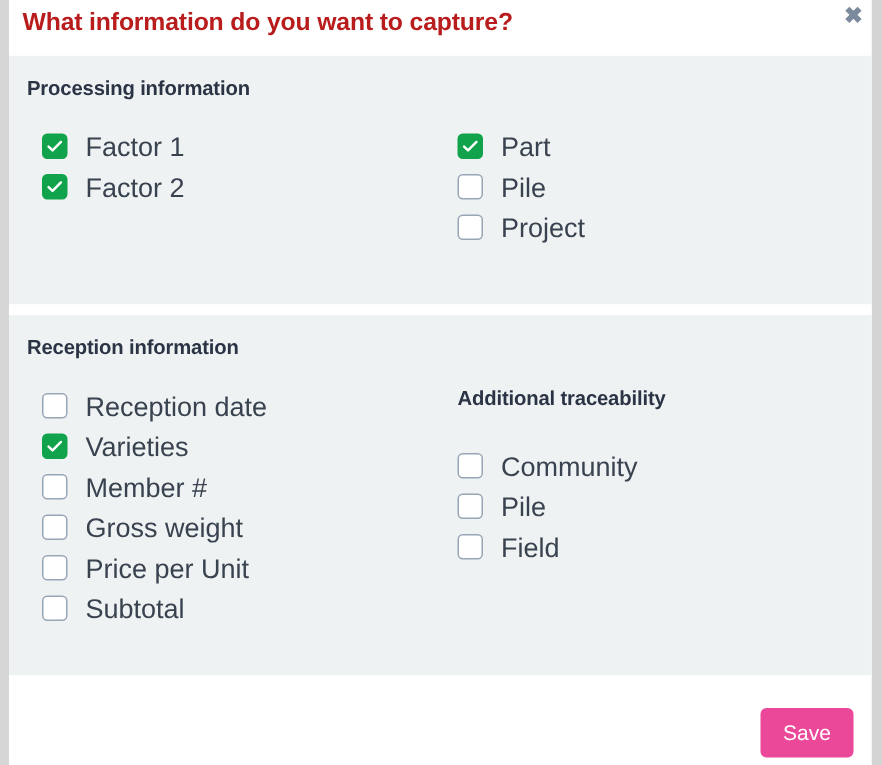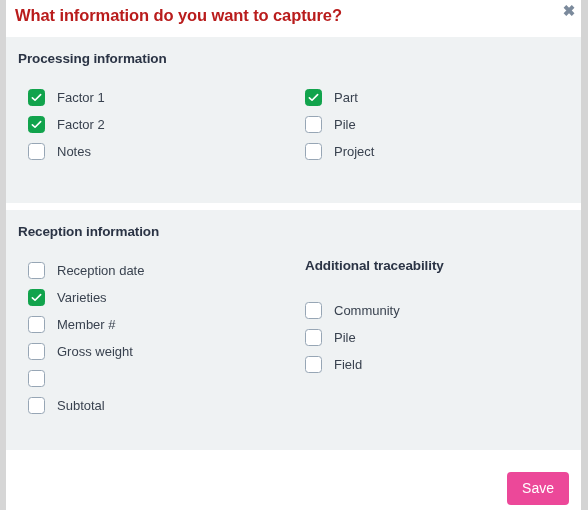--- a/index.html
+++ b/index.html
@@ -148,21 +148,21 @@
   .check-row.checked .box {
     background: #11a34c;
     border-color: #11a34c;
   }
 
   .check-row .box svg { display: none; }
   .check-row.checked .box svg { display: block; }
 
   .check-row .label {
     margin-left: 12px;
-    font-size: 13px;
+    font-size: 18px;
     color: #39424f;
     line-height: 18px;
     white-space: nowrap;
   }
 
   
   .indent { padding-left: 10px; }
 
   
   .modal-footer {
@@ -217,26 +217,20 @@
 
             <div class="check-row checked">
               <span class="box">
                 <svg width="11" height="11" viewBox="0 0 12 12" aria-hidden="true">
                     <path d="M1.5 6.3 L4.4 9 L10.5 2.9" fill="none" stroke="#ffffff" stroke-width="1.8" stroke-linecap="round" stroke-linejoin="round"></path>
                   </svg>
               </span>
               <span class="label">Factor 2</span>
             </div>
 
-            <div class="check-row">
-              <span class="box">
-                
-              </span>
-              <span class="label">Notes</span>
-            </div>
 
           </div>
         </div>
 
         <div class="col-right">
           <div class="check-list">
 
             <div class="check-row checked">
               <span class="box">
                 <svg width="11" height="11" viewBox="0 0 12 12" aria-hidden="true">
@@ -300,20 +294,21 @@
               <span class="box">
                 
               </span>
               <span class="label">Gross weight</span>
             </div>
 
             <div class="check-row">
               <span class="box">
                 
               </span>
+              <span class="label">Price per Unit</span>
             </div>
 
             <div class="check-row">
               <span class="box">
                 
               </span>
               <span class="label">Subtotal</span>
             </div>
 
           </div>

